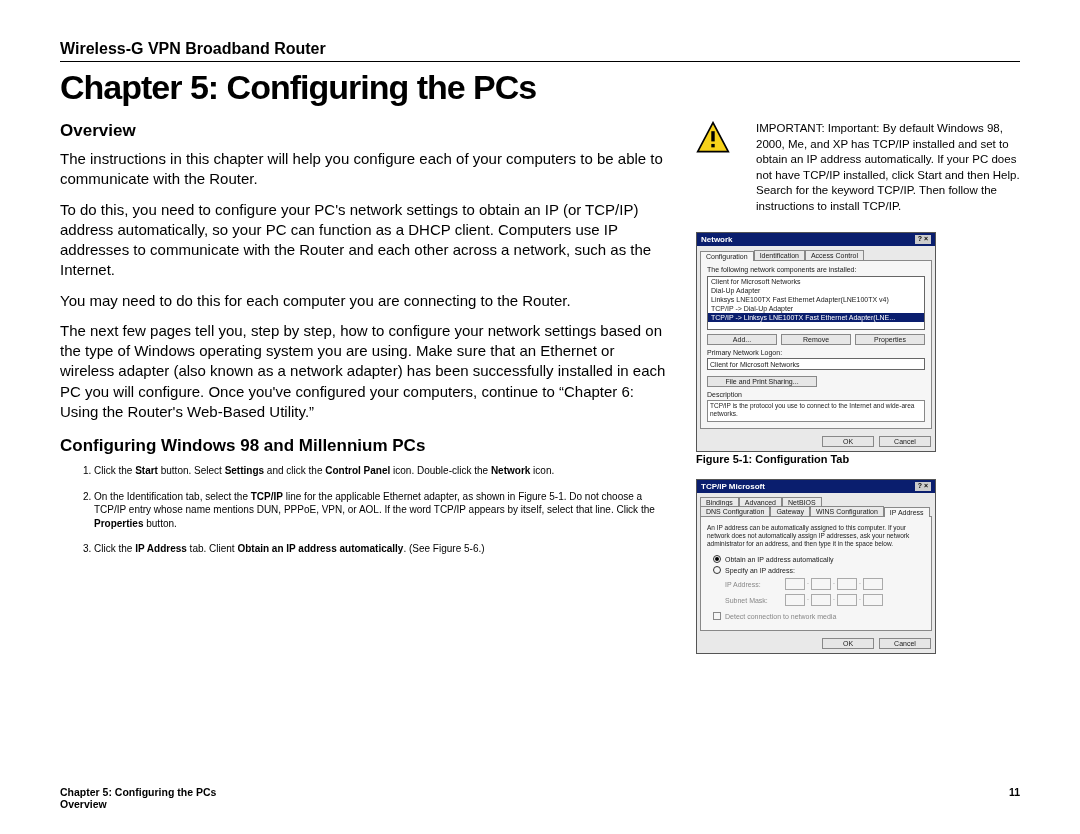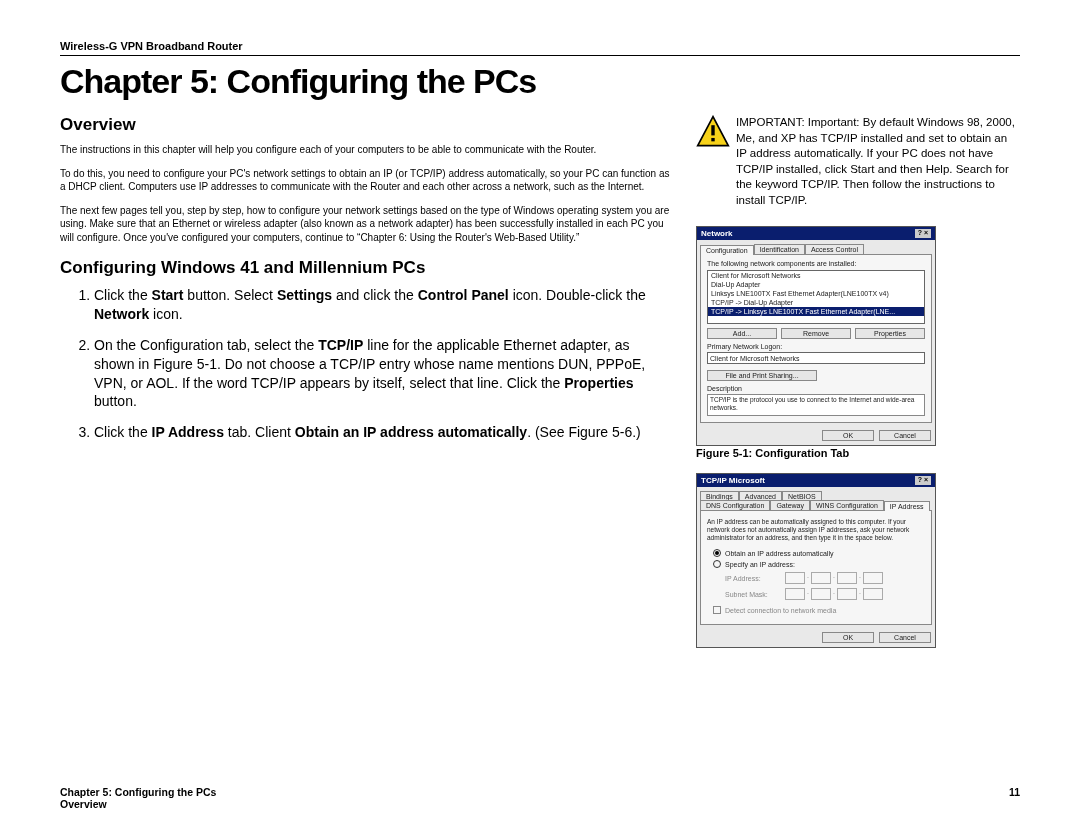--- a/index.html
+++ b/index.html
@@ -8,21 +8,21 @@
     background: #fff;
     width: 1080px;
     height: 834px;
     padding: 40px 60px 20px 60px;
     position: relative;
     color: #000;
     font-size: 12px;
   }
   .doc-header {
     font-weight: bold;
-    font-size: 11px;
+    font-size: 16px;
     border-bottom: 1px solid #000;
     padding-bottom: 3px;
     margin-bottom: 6px;
   }
   .chapter-title {
     font-family: "Arial Black", Arial, sans-serif;
     font-size: 34px;
     font-weight: 900;
     letter-spacing: -1px;
     margin-bottom: 14px;
@@ -33,38 +33,38 @@
   }
   .left-col { flex: 0 0 610px; }
   .right-col { flex: 1; }
   .section-heading {
     font-weight: bold;
     font-size: 17px;
     margin-bottom: 8px;
   }
   .section-heading.second { margin-top: 14px; }
   .body-p {
-    font-size: 10px;
+    font-size: 15px;
     line-height: 1.35;
     margin-bottom: 10px;
   }
   .body-p .b { font-weight: bold; }
   ol.steps {
     list-style: decimal;
     padding-left: 34px;
-    font-size: 14px;
+    font-size: 10px;
   }
   ol.steps li {
     margin-bottom: 12px;
     line-height: 1.35;
   }
   ol.steps .b { font-weight: bold; }
   .important-box {
     display: flex;
-    gap: 6px;
+    gap: 26px;
     font-size: 11.5px;
     line-height: 1.35;
     margin-bottom: 18px;
   }
   .warn-icon {
     flex: 0 0 34px;
     height: 34px;
   }
   .fig-caption {
     font-weight: bold;
@@ -188,30 +188,31 @@
 
 <h1 class="chapter-title">Chapter 5: Configuring the PCs</h1>
 
 <div class="two-col">
   <div class="left-col">
 
     <div class="section-heading">Overview</div>
 
     <p class="body-p">The instructions in this chapter will help you configure each of your computers to be able to communicate with the Router.</p>
     <p class="body-p">To do this, you need to configure your PC's network settings to obtain an IP (or TCP/IP) address automatically, so your PC can function as a DHCP client. Computers use IP addresses to communicate with the Router and each other across a network, such as the Internet.</p>
+    <p class="body-p">You may need to do this for each computer you are connecting to the Router.</p>
     <p class="body-p">The next few pages tell you, step by step, how to configure your network settings based on the type of Windows operating system you are using. Make sure that an Ethernet or wireless adapter (also known as a network adapter) has been successfully installed in each PC you will configure. Once you've configured your computers, continue to “Chapter 6: Using the Router's Web-Based Utility.”</p>
 
-    <div class="section-heading second">Configuring Windows 41 and Millennium PCs</div>
+    <div class="section-heading second">Configuring Windows 98 and Millennium PCs</div>
 
     <ol class="steps">
       <li>
         <span>Click the </span><span class="b">Start</span><span> button. Select </span><span class="b">Settings</span><span> and click the </span><span class="b">Control Panel</span><span> icon. Double-click the </span><span class="b">Network</span><span> icon.</span>
       </li>
       <li>
-        <span>On the Configuration tab, select the </span><span class="b">TCP/IP</span><span> line for the applicable Ethernet adapter, as shown in Figure 5-1. Do not choose a TCP/IP entry whose name mentions DUN, PPPoE, VPN, or AOL. If the word TCP/IP appears by itself, select that line. Click the </span><span class="b">Properties</span><span> button.</span>
+        <span>On the Identification tab, select the </span><span class="b">TCP/IP</span><span> line for the applicable Ethernet adapter, as shown in Figure 5-1. Do not choose a TCP/IP entry whose name mentions DUN, PPPoE, VPN, or AOL. If the word TCP/IP appears by itself, select that line. Click the </span><span class="b">Properties</span><span> button.</span>
       </li>
       <li>
         <span>Click the </span><span class="b">IP Address</span><span> tab. Client </span><span class="b">Obtain an IP address automatically</span><span>. (See Figure 5-6.)</span>
       </li>
     </ol>
   </div>
 
   <div class="right-col">
 
     <div class="important-box">

